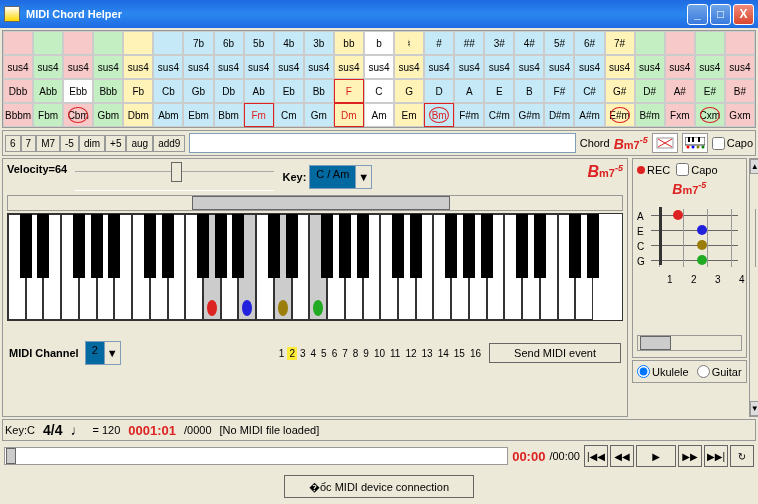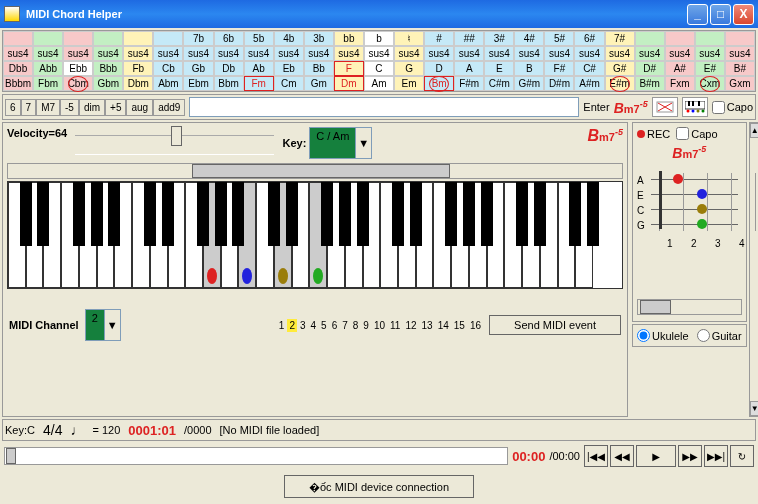--- a/index.html
+++ b/index.html
@@ -6,21 +6,21 @@
 body{background:#ece9d8;width:758px;height:504px;overflow:hidden}
 .titlebar{height:28px;background:linear-gradient(#1e6ae2,#2b87f0 50%,#1e6ae2);display:flex;align-items:center;padding:0 4px;color:#fff;font-weight:bold;font-size:13px}
 .titlebar .icon{width:16px;height:16px;background:linear-gradient(#fff,#ffd700);margin-right:6px;border:1px solid #666}
 .titlebar .spacer{flex:1}
 .tbtn{width:21px;height:21px;margin-left:2px;border-radius:3px;display:flex;align-items:center;justify-content:center;font-weight:bold;font-size:12px;cursor:pointer}
 .tbtn.min,.tbtn.max{background:linear-gradient(#6fa6e8,#3a7add);color:#fff;border:1px solid #fff}
 .tbtn.close{background:linear-gradient(#f08a7a,#d9472f);color:#fff;border:1px solid #fff}
 .content{padding:2px;height:476px;display:flex;flex-direction:column;gap:2px}
 
 .grid{border:1px solid #999;background:#fff}
-.grow{display:flex;height:15px}
+.grow{display:flex;height:24px}
 .gcell{flex:1;border:1px solid #ccc;display:flex;align-items:center;justify-content:center;font-size:10px;cursor:pointer;position:relative;min-width:0}
 .g-grn{background:#c3efc3}.g-pnk{background:#f7c9c9}.g-blu{background:#c5e9f7}.g-yel{background:#fff3b8}.g-wht{background:#fff}
 .sel{border:1px solid #d22!important;color:#d22}
 .circ::after{content:"";position:absolute;width:18px;height:14px;border:1px solid #d22;border-radius:50%}
 
 .enterrow{display:flex;align-items:center;gap:4px;padding:2px;border:1px solid #999;background:#ece9d8}
 .modbtn{background:#ece9d8;border:1px solid #999;padding:2px 4px;font-size:10px;cursor:pointer}
 .chordinput{flex:1;height:20px;border:1px solid #7f9db9;background:#fff;padding:0 4px}
 .redchord{color:#d22;font-style:italic;font-weight:bold;font-size:14px}
 .smallsup{font-size:9px;vertical-align:super}
@@ -28,21 +28,21 @@
 .cb{display:flex;align-items:center;gap:2px}
 .cb input{cursor:pointer}
 
 .mainarea{display:flex;gap:4px;flex:1}
 .leftcol{flex:1;display:flex;flex-direction:column;border:1px solid #999;padding:4px;gap:4px;background:#ece9d8}
 .rightcol{width:124px;display:flex;flex-direction:column;gap:2px}
 .controlsrow{display:flex;gap:8px}
 .slider{flex:1;height:20px;position:relative;border-top:1px solid #aaa;border-bottom:1px solid #fff;margin-top:8px}
 .slider .thumb{position:absolute;width:11px;height:20px;background:#ece9d8;border:1px solid #666;top:-10px;cursor:pointer}
 .keysel{display:flex;align-items:center;gap:3px}
-.combo{display:flex;border:1px solid #7f9db9;background:#15803d;height:32px}
+.combo{display:flex;border:1px solid #7f9db9;background:#0369a1;height:24px}
 .combo span{padding:2px 6px}
 .combo .arrow{width:16px;background:#ece9d8;border-left:1px solid #7f9db9;display:flex;align-items:center;justify-content:center;cursor:pointer}
 
 .pianowrap{position:relative;height:140px;background:#ece9d8}
 .hscroll{height:16px;background:#ece9d8;border:1px solid #999;position:relative;margin-bottom:2px}
 .hscroll .sthumb{position:absolute;height:14px;background:#ccc;border:1px solid #666;cursor:pointer}
 .piano{position:relative;height:108px;background:#fff;border:1px solid #333;overflow:hidden}
 .wkey{position:absolute;top:0;height:106px;border:1px solid #333;background:#fff;cursor:pointer}
 .bkey{position:absolute;top:0;height:64px;width:12px;background:#000;cursor:pointer;z-index:2}
 .dot{position:absolute;width:10px;height:16px;border-radius:50%;z-index:5}
@@ -207,21 +207,21 @@
         <button class="modbtn">6</button>
         <button class="modbtn">7</button>
         <button class="modbtn">M7</button>
         <button class="modbtn">-5</button>
         <button class="modbtn">dim</button>
         <button class="modbtn">+5</button>
         <button class="modbtn">aug</button>
         <button class="modbtn">add9</button>
       </div>
     <input class="chordinput" style="">
-    <span>Enter</span>
+    <span>Chord</span>
     <span class="redchord">B<span style="font-style:normal">m7</span><span class="smallsup">-5</span></span>
     <div class="iconbtn">
         <svg width="18" height="12">
           <line x1="2" y1="2" x2="16" y2="10" stroke="#d22"></line>
           <line x1="2" y1="10" x2="16" y2="2" stroke="#d22"></line>
           <rect x="1" y="1" width="16" height="10" fill="none" stroke="#999"></rect>
         </svg>
       </div>
     <div class="iconbtn">
         <svg width="20" height="12">
@@ -416,21 +416,21 @@
             <div class="arr">▲</div>
             <div class="track"></div>
             <div class="arr">▼</div>
           </div>
       </div>
     </div>
   </div>
 
   <div class="bottomrow">
     <span>Key:C</span>
-    <span style="font-weight:normal;font-size:14px">4/4</span>
+    <span style="font-weight:bold;font-size:14px">4/4</span>
     <span style="font-size:14px">♩</span>
     <span>= 120</span>
     <span class="timebig">0001:01</span>
       <span>/0000</span>
     <span>[No MIDI file loaded]</span>
     <div style="flex:1"></div>
   </div>
 
   <div class="transportrow">
     <div class="posslider">

